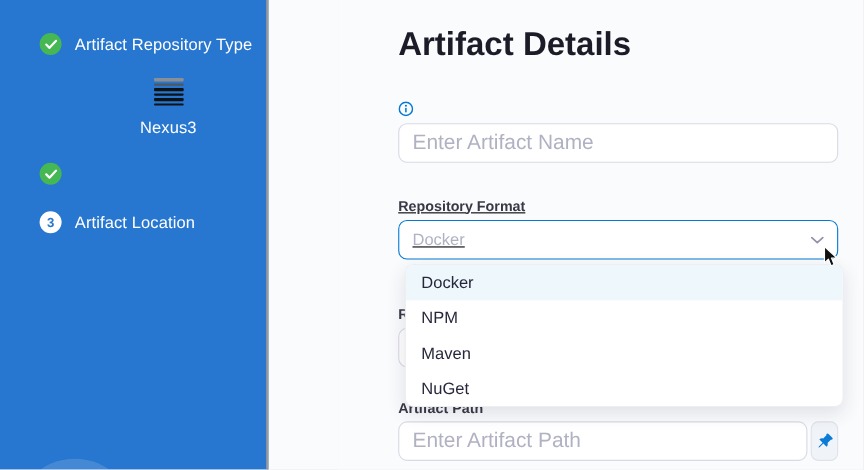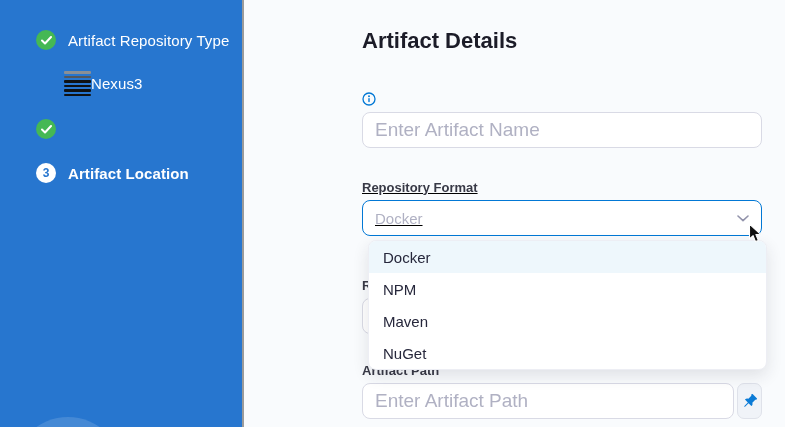--- a/index.html
+++ b/index.html
@@ -14,44 +14,44 @@
     background:#2776cf;border-right:2px solid #9b9b9b;
     box-sizing:border-box;padding:30px 0 0 36px;overflow:hidden;
   }
   .deco-circle{
     position:absolute;left:13px;top:417px;width:110px;height:110px;
     border-radius:50%;background:rgba(255,255,255,0.14);
   }
   .step-row{display:flex;align-items:center;gap:12px;cursor:pointer;}
   .step-row + .step-row{margin-top:24px;}
   .step-label{color:#ffffff;font-size:15px;font-weight:500;letter-spacing:.1px;}
-  .step-label.current{font-weight:700;}
+  .step-label.current{font-weight:400;}
   .check-badge{
     width:20px;height:20px;border-radius:50%;background:#45b854;
     display:flex;align-items:center;justify-content:center;flex:0 0 auto;
   }
   .num-badge{
     width:20px;height:20px;border-radius:50%;background:#ffffff;
     color:#2776cf;font-size:12px;font-weight:700;
     display:flex;align-items:center;justify-content:center;flex:0 0 auto;
   }
-  .substep-row{display:flex;align-items:center;margin:21px 0 23px 28px;cursor:pointer;}
+  .substep-row{display:flex;align-items:center;gap:12px;margin:21px 0 23px 28px;cursor:pointer;flex-direction:column;}
   .nexus-icon{width:27px;display:flex;flex-direction:column;gap:2px;flex:0 0 auto;}
   .nexus-icon i{display:block;height:2.5px;border-radius:1px;}
   .nexus-icon i:nth-child(1){background:#8a8f95;}
   .nexus-icon i:nth-child(2){background:#53575c;}
   .nexus-icon i:nth-child(3),.nexus-icon i:nth-child(4),
   .nexus-icon i:nth-child(5),.nexus-icon i:nth-child(6){background:#0f1214;}
   
   .main{
     position:absolute;left:308px;top:0;width:477px;height:427px;
     box-sizing:border-box;padding:0 0 0 54px;background:#f9fbfd;
   }
   .page-title{
-    margin:26px 0 0 0;font-size:22px;line-height:30px;font-weight:700;color:#1c1c28;
+    margin:26px 0 0 0;font-size:30px;line-height:30px;font-weight:700;color:#1c1c28;
   }
   .field{width:400px;}
   .f1{margin-top:34px;} .f2{margin-top:30px;text-decoration:underline;} .f3{margin-top:40px;} .f4{margin-top:27px;}
   .field-label{
     display:flex;align-items:center;gap:6px;
     font-size:13px;font-weight:600;color:#383946;height:18px;
   }
   .text-input{
     margin-top:4px;width:100%;height:36px;box-sizing:border-box;
     border:1px solid #d9dae5;border-radius:8px;background:#ffffff;

